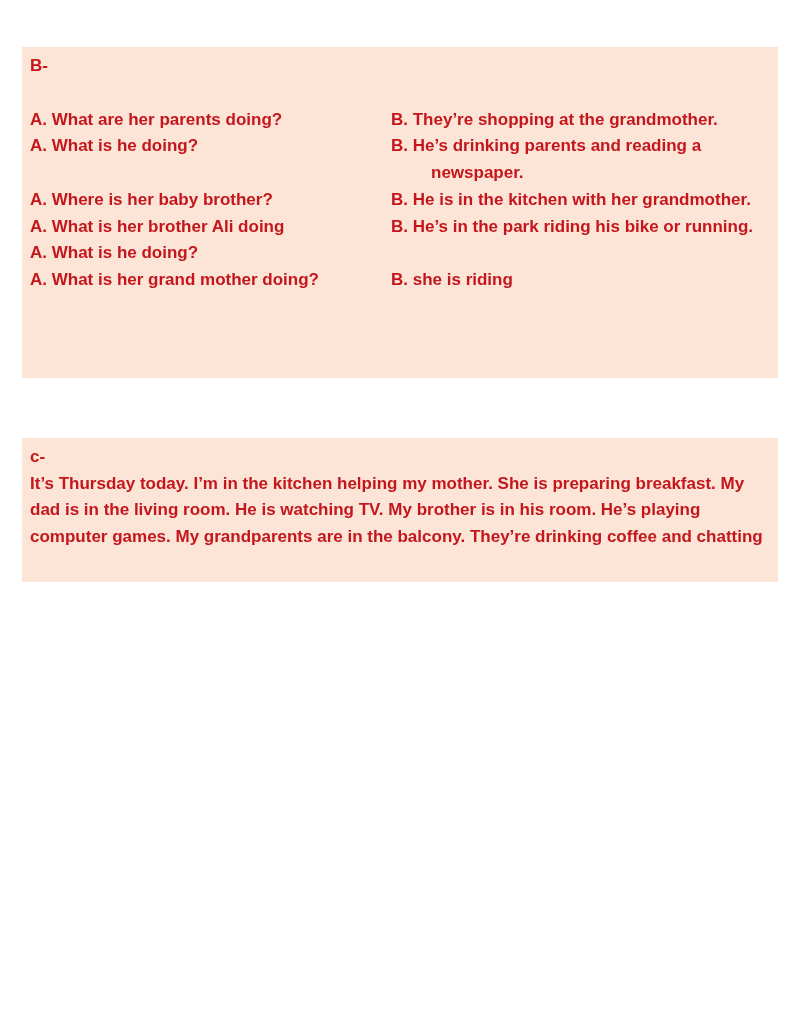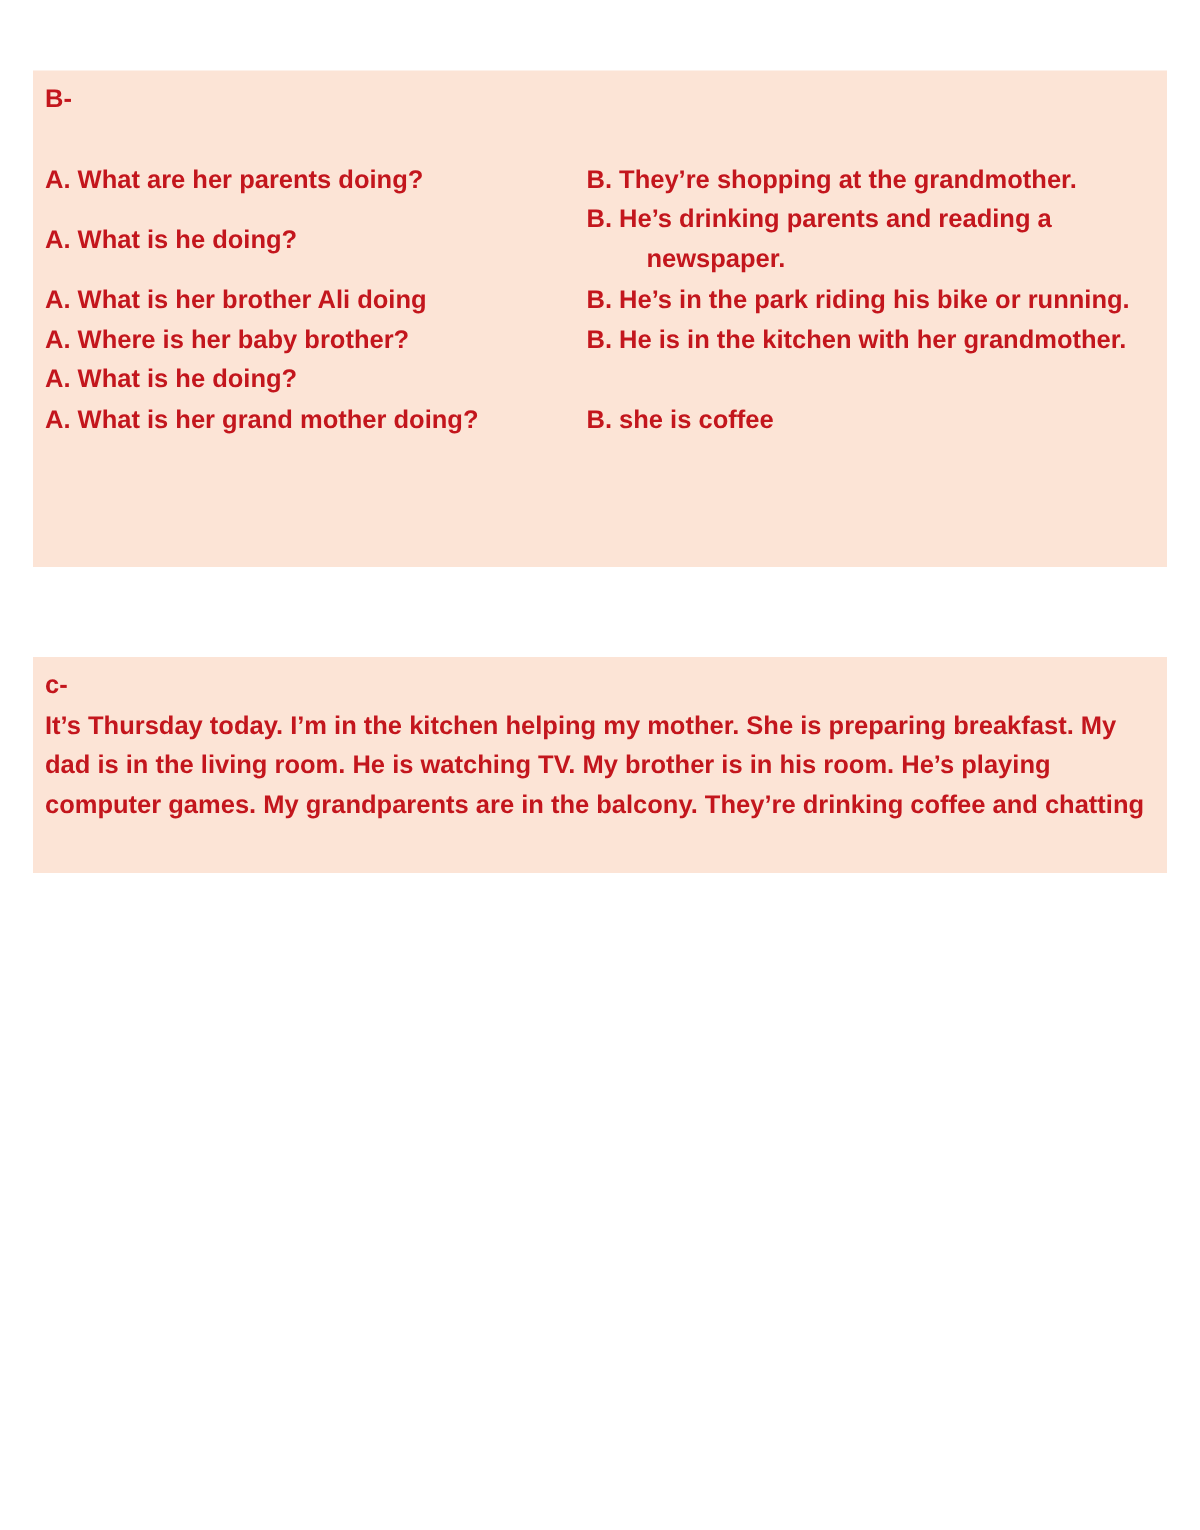--- a/index.html
+++ b/index.html
@@ -39,21 +39,21 @@
     min-height: 144px;
   }
   .section-heading {
     white-space: pre;
   }
   .blank-line {
     height: 27px;
   }
   .qa-row {
     display: flex;
-    align-items: center;
+    align-items: flex-start;
   }
   .q-cell {
     flex: 0 0 361px;
     width: 361px;
     white-space: nowrap;
   }
   .a-cell {
     flex: 1 1 auto;
     padding-left: 40px;
     text-indent: -40px;
@@ -71,32 +71,32 @@
 
   <div class="qa-row">
     <div class="q-cell">A. What are her parents doing?</div>
     <div class="a-cell">B. They’re shopping at the grandmother.</div>
   </div>
   <div class="qa-row">
     <div class="q-cell">A. What is he doing?</div>
     <div class="a-cell">B. He’s drinking parents and reading a newspaper.</div>
   </div>
   <div class="qa-row">
+    <div class="q-cell">A. Where is her baby brother?</div>
+    <div class="a-cell">B. He is in the kitchen with her grandmother.</div>
+  </div>
+  <div class="qa-row">
     <div class="q-cell">A. What is her brother Ali doing</div>
     <div class="a-cell">B. He’s in the park riding his bike or running.</div>
-  </div>
-  <div class="qa-row">
-    <div class="q-cell">A. Where is her baby brother?</div>
-    <div class="a-cell">B. He is in the kitchen with her grandmother.</div>
   </div>
   <div class="qa-row">
     <div class="q-cell">A. What is he doing?</div>
   </div>
   <div class="qa-row">
     <div class="q-cell">A. What is her grand mother doing?</div>
-    <div class="a-cell">B. she is coffee</div>
+    <div class="a-cell">B. she is riding</div>
   </div>
 </div>
 
 <div class="panel" id="panel-c">
   <div class="section-heading">c-</div>
   <div class="paragraph">It’s Thursday today. I’m in the kitchen helping my mother. She is preparing breakfast. My dad is in the living room. He is watching TV. My brother is in his room. He’s playing computer games. My grandparents are in the balcony. They’re drinking coffee and chatting</div>
 </div>
 
 </body></html>

